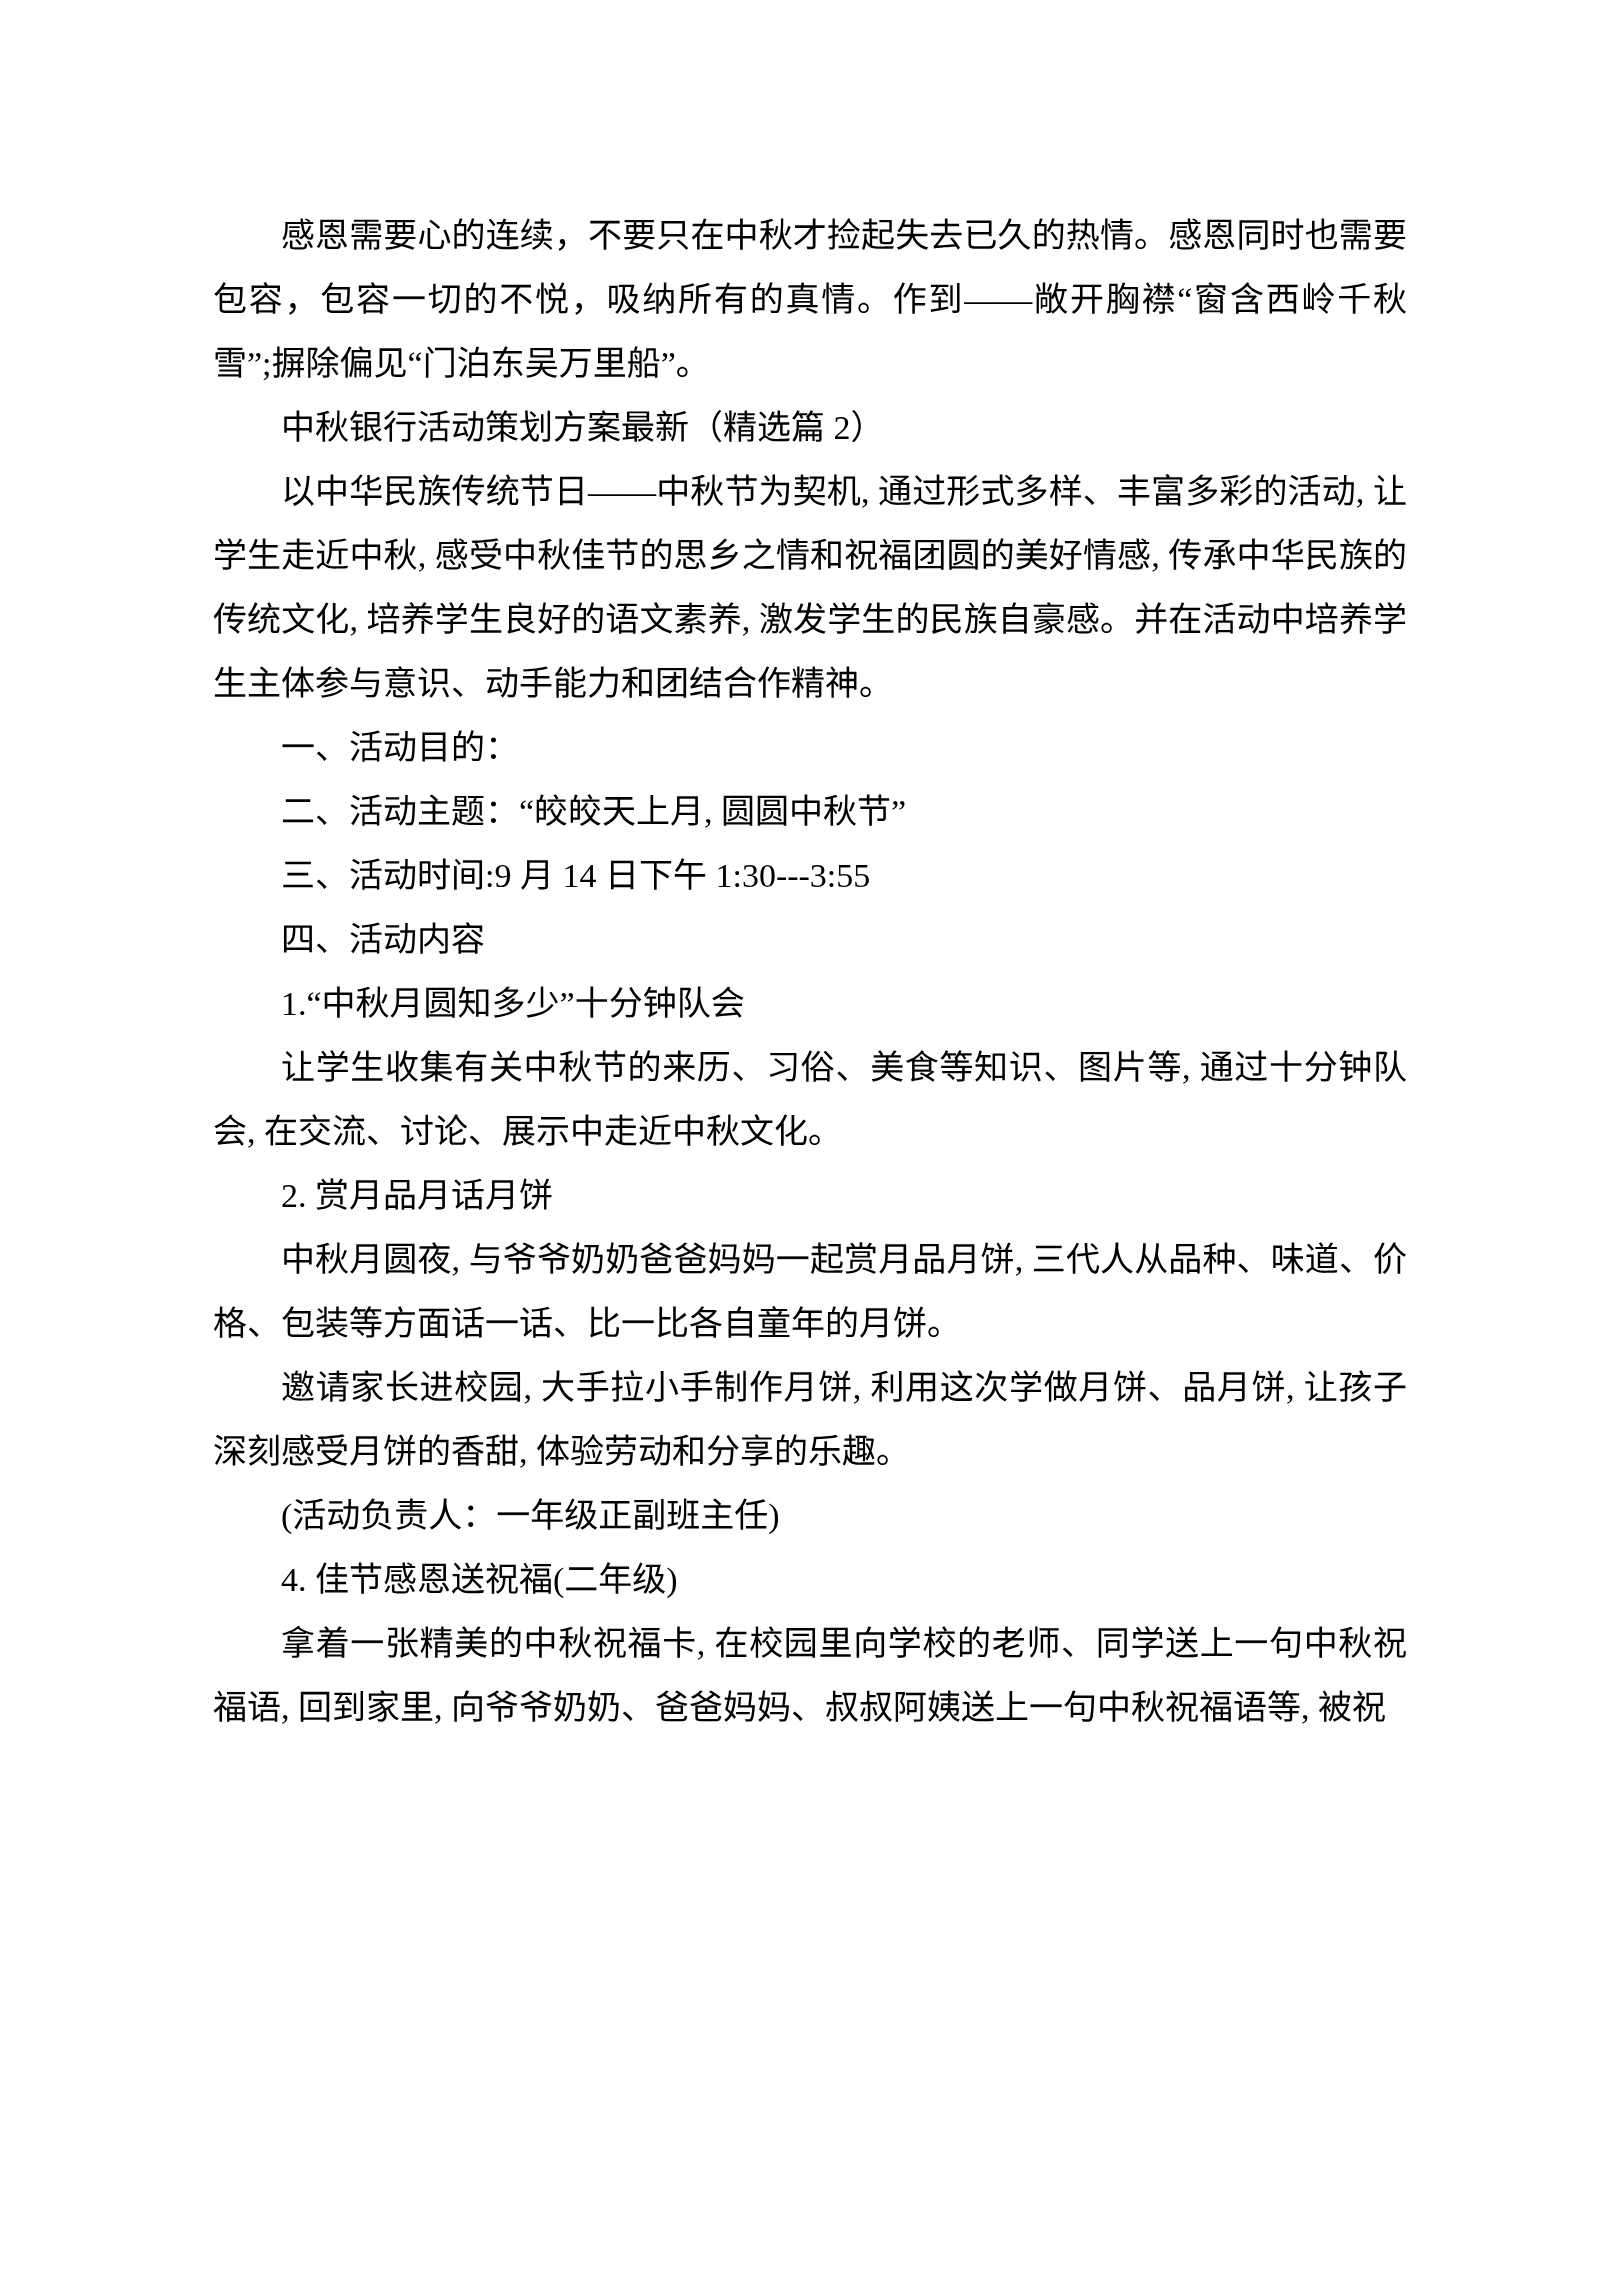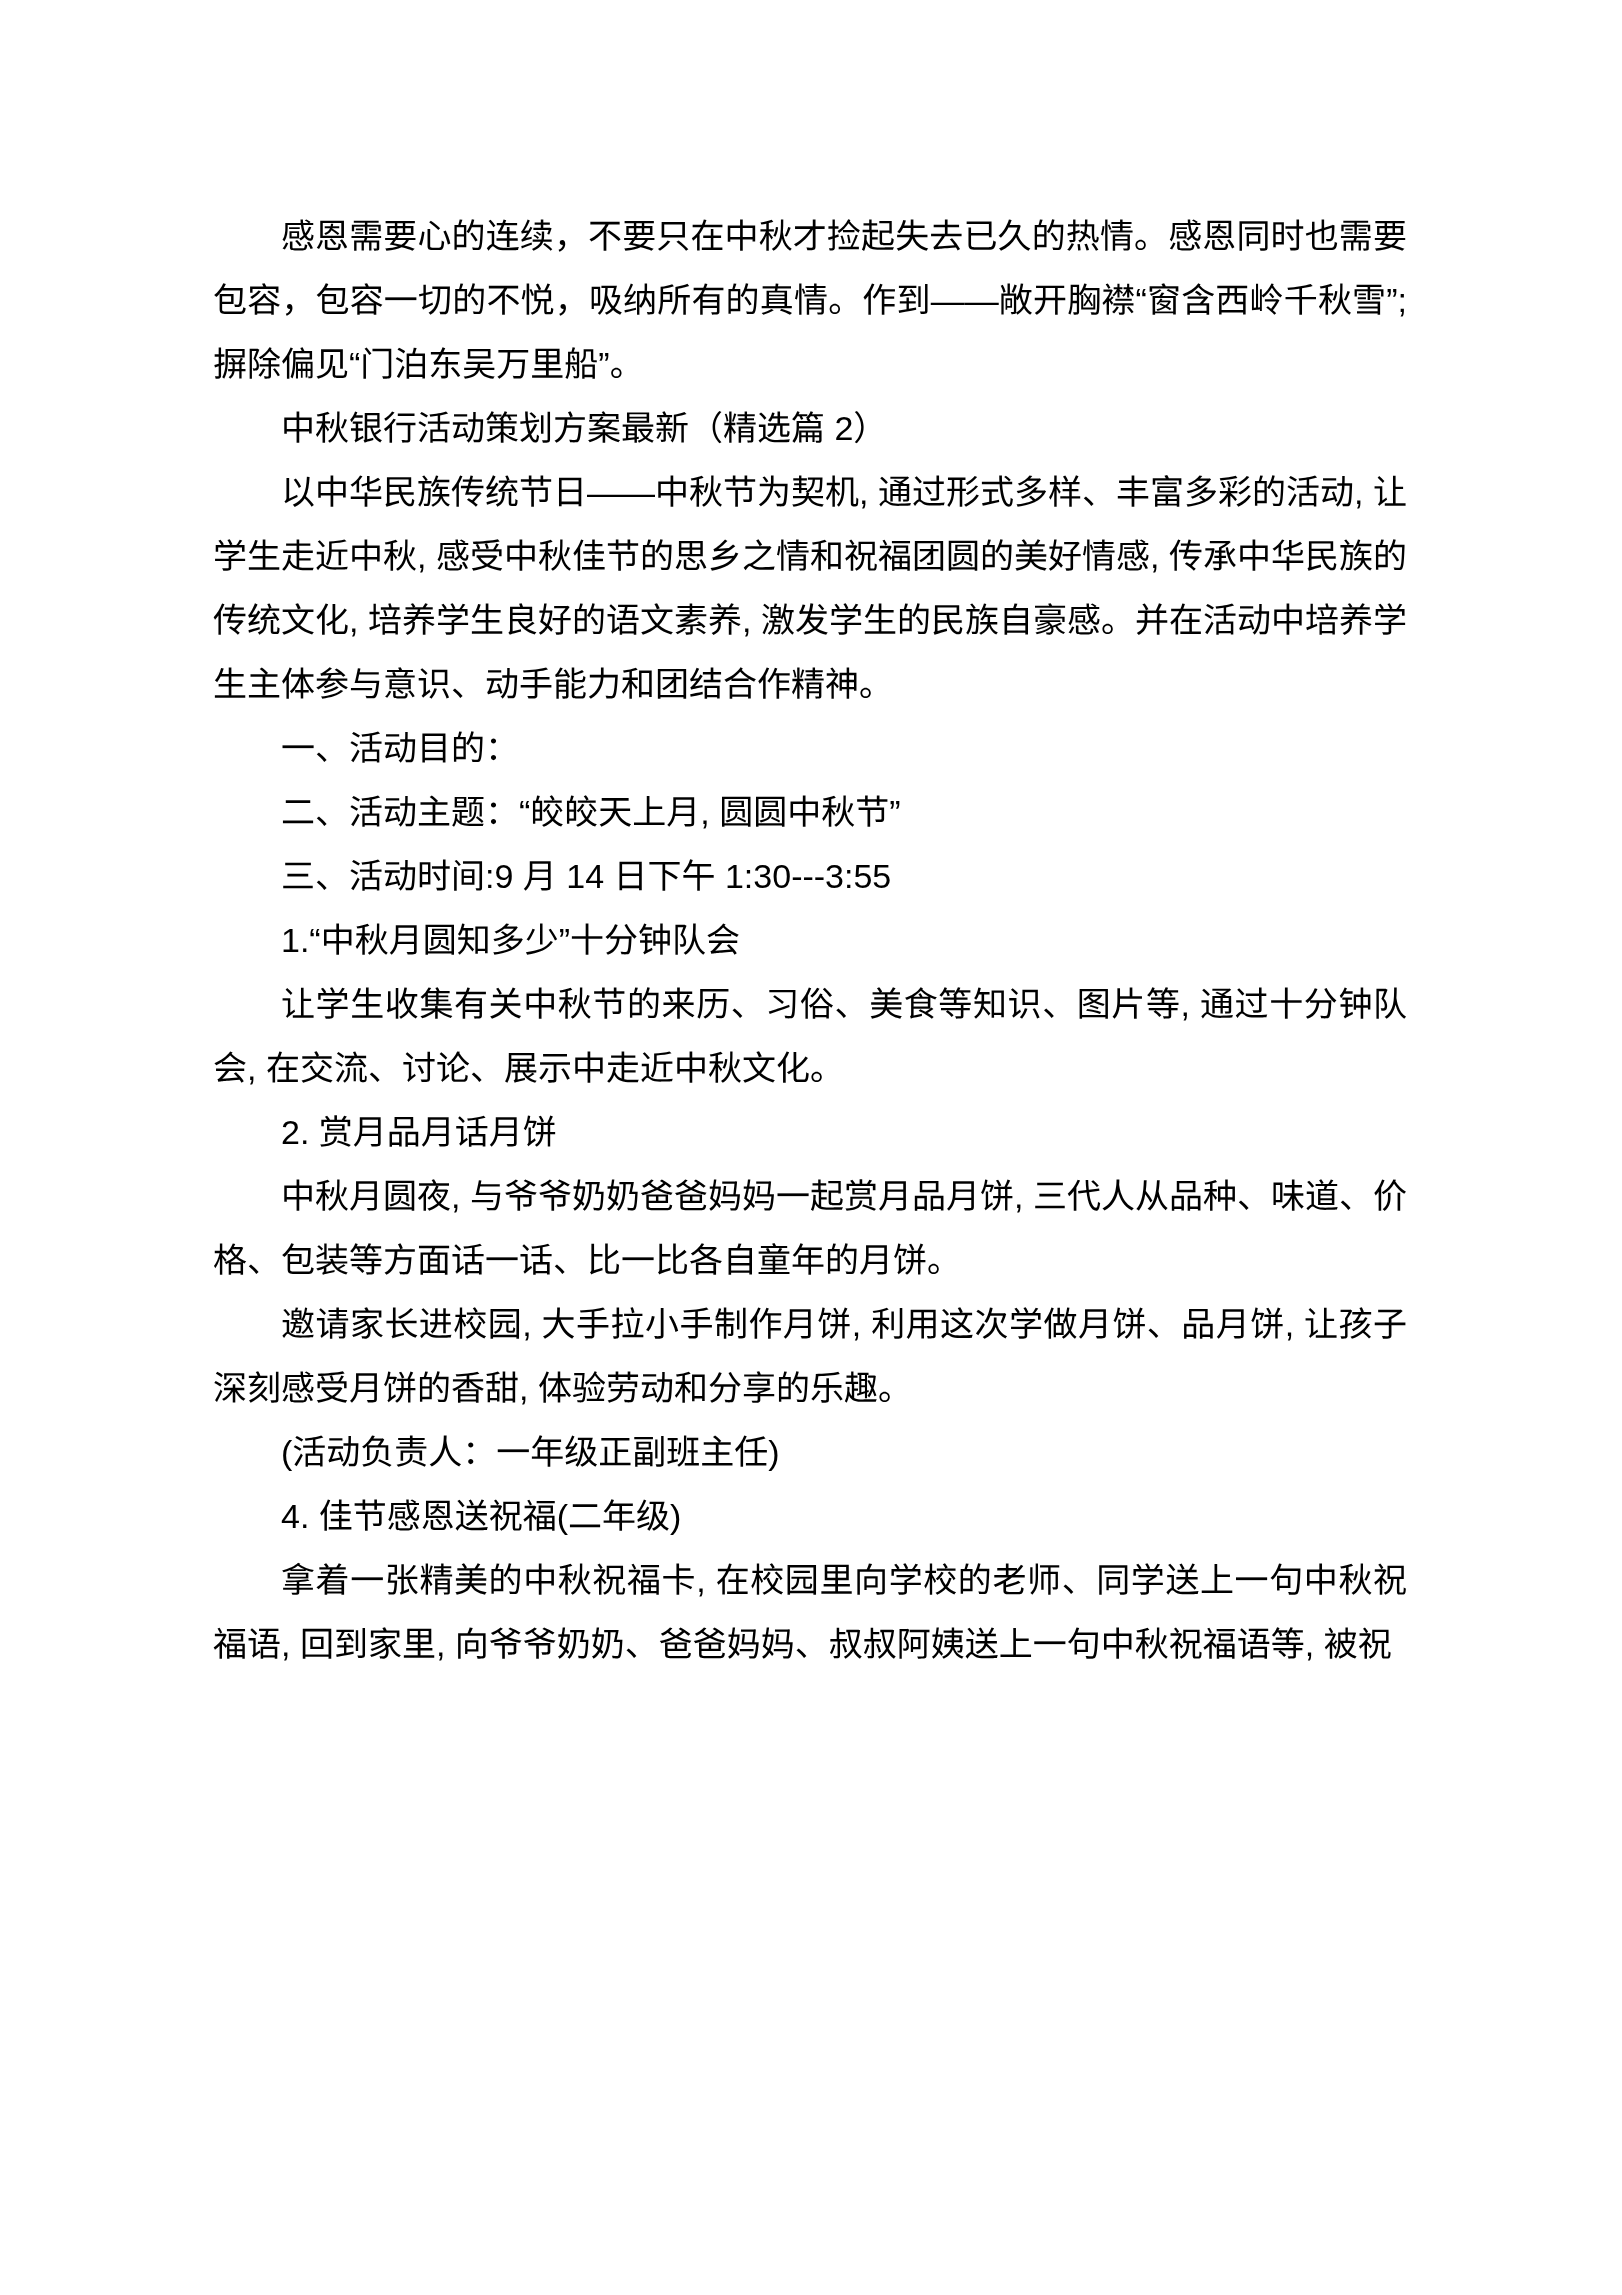--- a/index.html
+++ b/index.html
@@ -14,21 +14,21 @@
     margin: 0 auto;
     background: #ffffff;
     overflow: hidden;
   }
   .content {
     position: absolute;
     top: 204px;
     left: 213px;
     width: 1194px;
     color: #000000;
-    font-family: Liberation Sans, sans-serif;
+    font-family: Liberation Serif, serif;
     font-size: 34px;
     line-height: 64px;
   }
   .para {
     margin: 0;
     padding: 0;
     text-indent: 2em;
     text-align: justify;
     text-justify: inter-ideograph;
     word-break: break-all;
@@ -38,20 +38,21 @@
 <body>
 
 <div class="page">
   <div class="content">
     <p class="para">感恩需要心的连续，不要只在中秋才捡起失去已久的热情。感恩同时也需要包容，包容一切的不悦，吸纳所有的真情。作到——敞开胸襟“窗含西岭千秋雪”;摒除偏见“门泊东吴万里船”。</p>
     <p class="para">中秋银行活动策划方案最新（精选篇 2）</p>
     <p class="para">以中华民族传统节日——中秋节为契机, 通过形式多样、丰富多彩的活动, 让学生走近中秋, 感受中秋佳节的思乡之情和祝福团圆的美好情感, 传承中华民族的传统文化, 培养学生良好的语文素养, 激发学生的民族自豪感。并在活动中培养学生主体参与意识、动手能力和团结合作精神。</p>
     <p class="para">一、活动目的：</p>
     <p class="para">二、活动主题：“皎皎天上月, 圆圆中秋节”</p>
     <p class="para">三、活动时间:9 月 14 日下午 1:30---3:55</p>
+    <p class="para">四、活动内容</p>
     <p class="para">1.“中秋月圆知多少”十分钟队会</p>
     <p class="para">让学生收集有关中秋节的来历、习俗、美食等知识、图片等, 通过十分钟队会, 在交流、讨论、展示中走近中秋文化。</p>
     <p class="para">2. 赏月品月话月饼</p>
     <p class="para">中秋月圆夜, 与爷爷奶奶爸爸妈妈一起赏月品月饼, 三代人从品种、味道、价格、包装等方面话一话、比一比各自童年的月饼。</p>
     <p class="para">邀请家长进校园, 大手拉小手制作月饼, 利用这次学做月饼、品月饼, 让孩子深刻感受月饼的香甜, 体验劳动和分享的乐趣。</p>
     <p class="para">(活动负责人：一年级正副班主任)</p>
     <p class="para">4. 佳节感恩送祝福(二年级)</p>
     <p class="para">拿着一张精美的中秋祝福卡, 在校园里向学校的老师、同学送上一句中秋祝福语, 回到家里, 向爷爷奶奶、爸爸妈妈、叔叔阿姨送上一句中秋祝福语等, 被祝</p>
   </div>
 </div>

